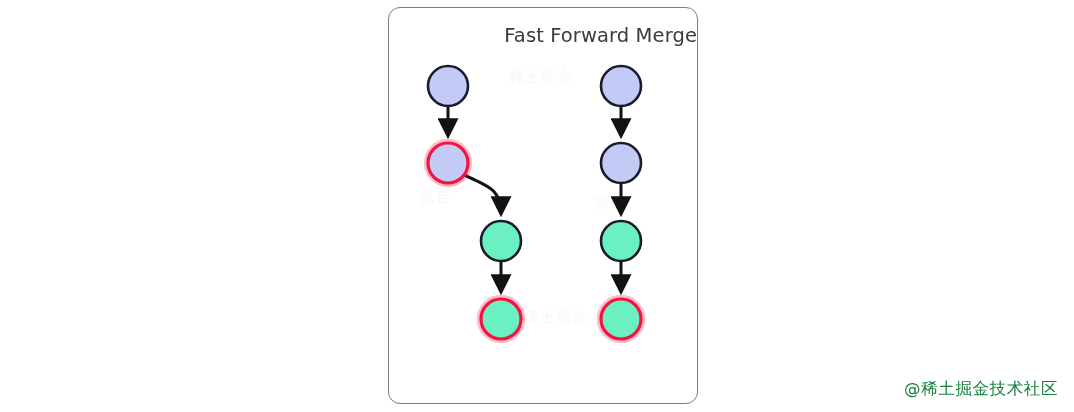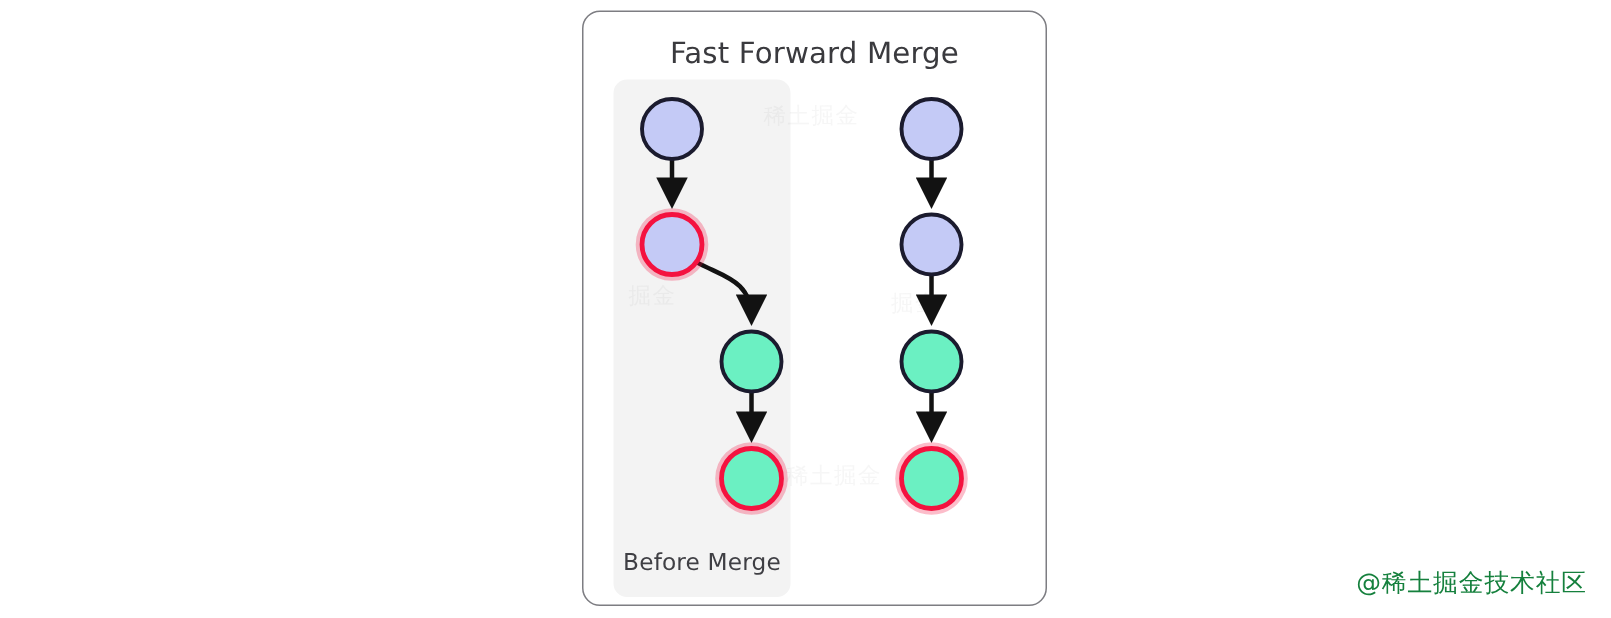--- a/index.html
+++ b/index.html
@@ -28,21 +28,21 @@
     border: 1.6px solid #7d7d82;
     border-radius: 12px;
     overflow: hidden;
   }
 
   #diagram-title {
     position: absolute;
     left: 0;
     top: 16px;
     width: 100%;
-    text-align: center;
+    text-align: right;
     font-size: 19.5px;
     color: #3a3a3e;
     letter-spacing: 0.1px;
     font-weight: 400;
   }
 
   
   .panel {
     position: absolute;
     background: #f3f3f3;
@@ -102,23 +102,20 @@
 </style>
 </head>
 <body>
 
 <div id="page">
 
   <div id="diagram-card">
 
     <div id="diagram-title">Fast Forward Merge</div>
 
-    <div class="panel" id="panel-before">
-      <div class="panel-label">Before Merge</div>
-    </div>
 
 
     <div class="ghost" id="ghost-a">稀土掘金</div>
     <div class="ghost" id="ghost-b">掘金</div>
     <div class="ghost" id="ghost-c">稀土掘金</div>
     <div class="ghost" id="ghost-d">掘金</div>
 
     <svg id="graph-svg" viewBox="0 0 310 397">
       <defs>
         <marker id="arrowhead" viewBox="0 0 12 12" refX="9" refY="6" markerWidth="7" markerHeight="7" orient="auto-start-reverse">

